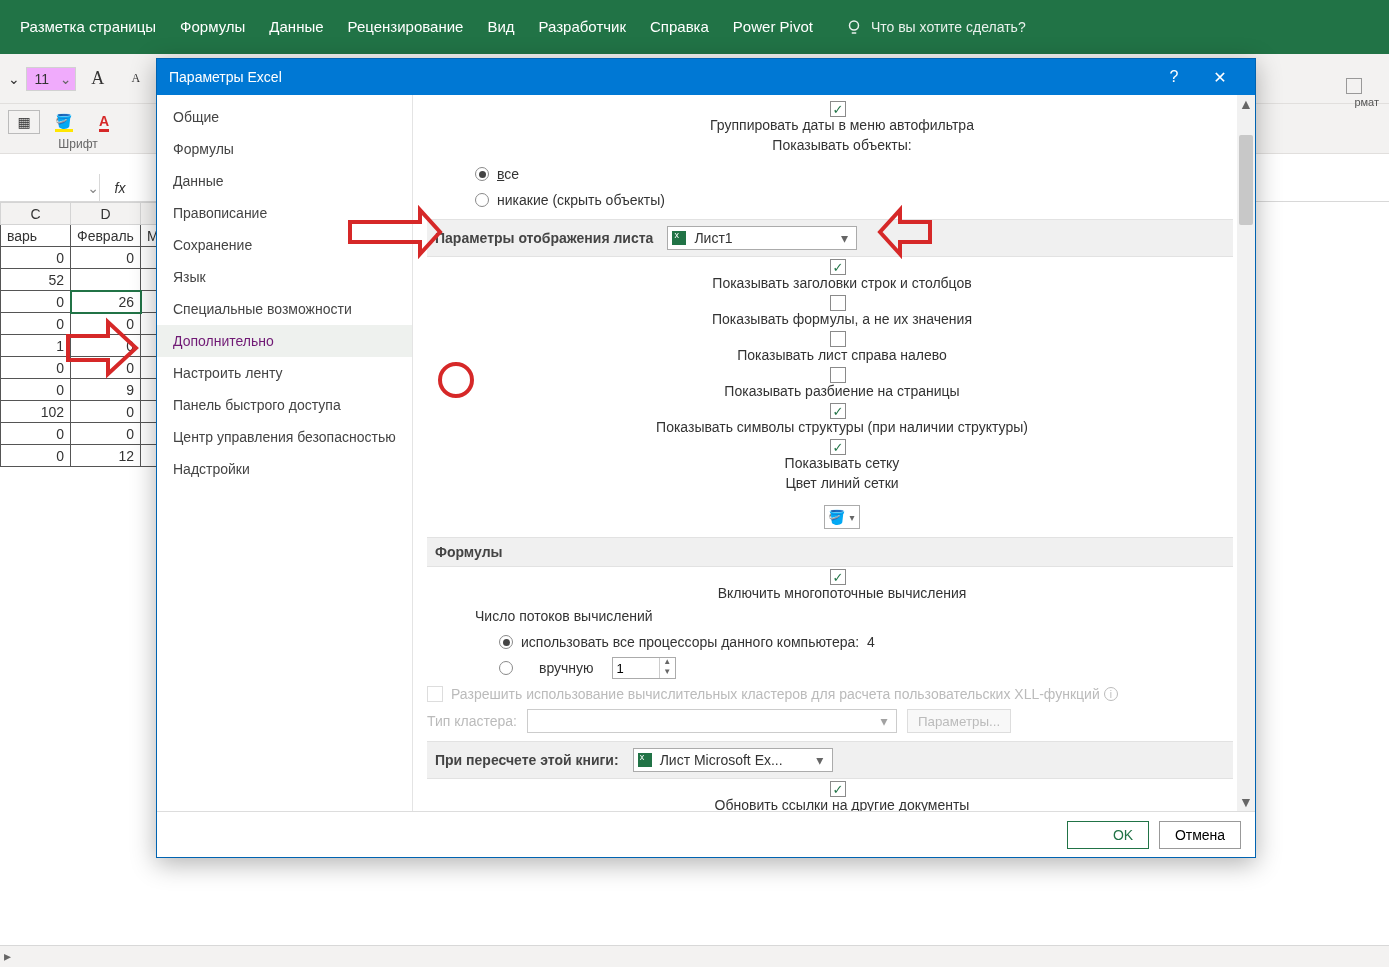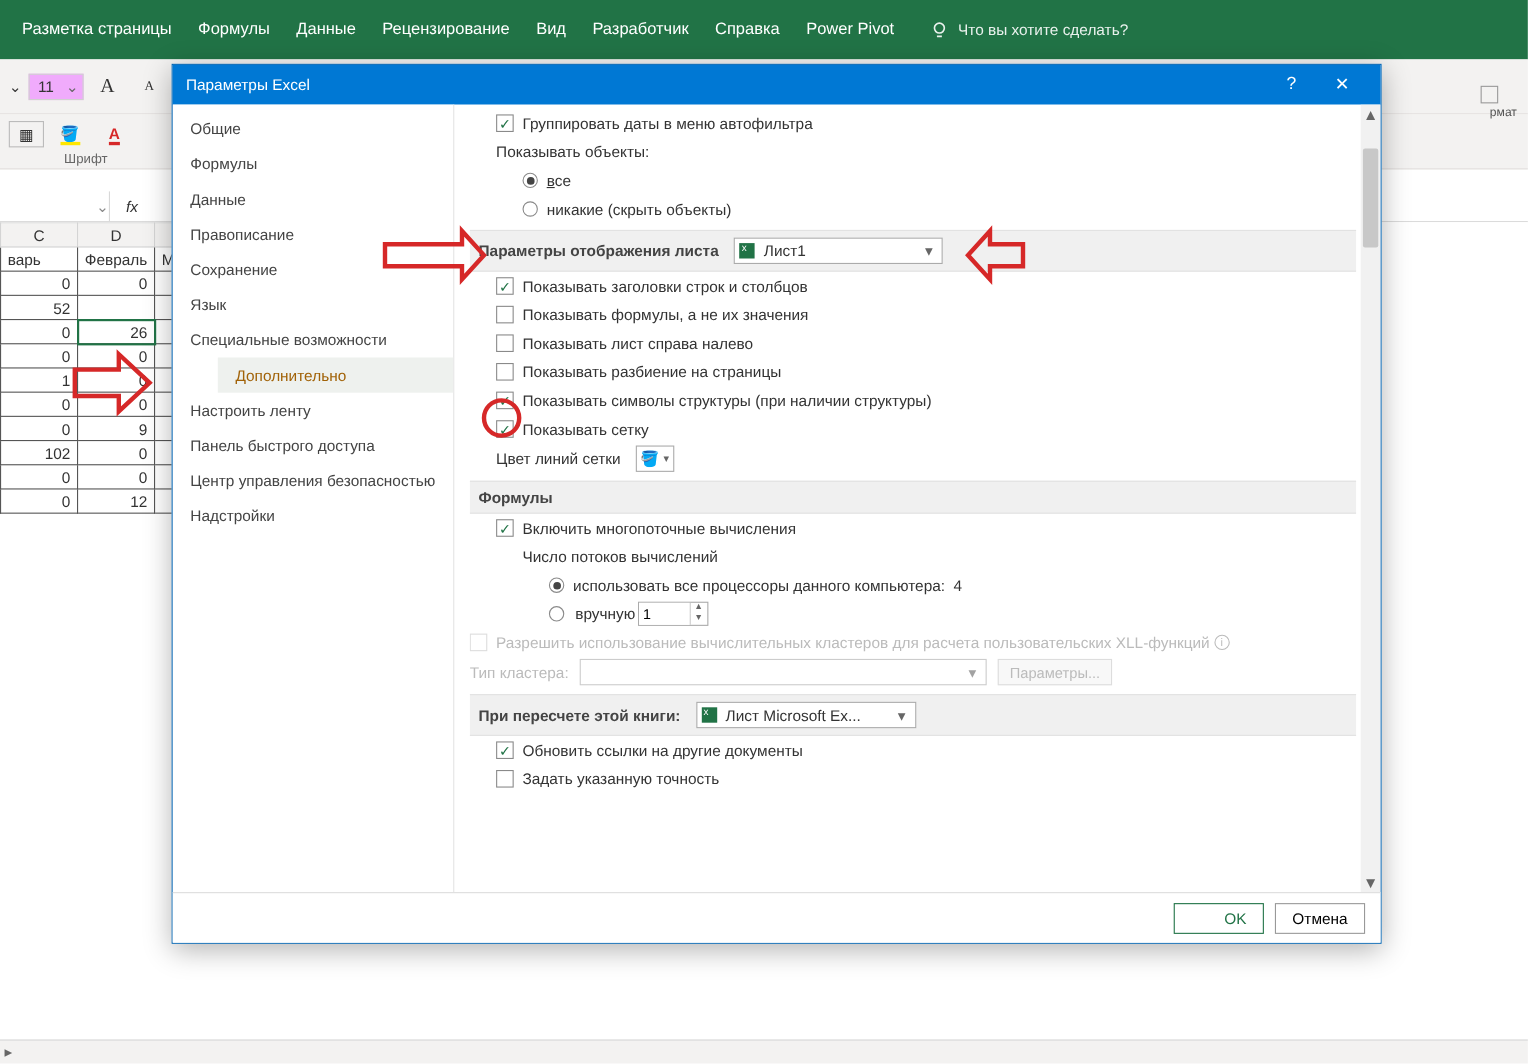--- a/index.html
+++ b/index.html
@@ -50,31 +50,31 @@
   .dialog-title { height:36px; background:#0078d4; color:#fff; display:flex; align-items:center; padding:0 12px; font-size:14px;}
   .dialog-title .spacer{flex:1;}
   .dialog-title .winbtn{ width:46px; text-align:center; font-size:16px;}
   .dialog-body { flex:1; display:flex; overflow:hidden;}
   .dialog-footer{ height:46px; border-top:1px solid #ddd; display:flex; align-items:center; justify-content:flex-end; padding:0 14px; gap:10px; background:#fff;}
   .dialog-footer button{ min-width:82px; height:28px; border:1px solid #999; background:#fff; font-size:14px;}
   .dialog-footer button.ok{ border:1.5px solid #217346; color:#217346; font-weight:500;padding-left:36px;}
   
   .nav { width:256px; border-right:1px solid #e4e4e4; padding-top:6px; background:#fff;}
   .nav-item { padding:8px 16px; font-size:14px; color:#444;}
-  .nav-item.selected{ background:#eef1ee; color:#a16207;margin-left:41px;}
+  .nav-item.selected{ background:#eef1ee; color:#701a75;}
   
   .content { flex:1; position:relative; overflow:hidden;}
   .content-inner{ position:absolute; left:14px; right:22px; top:4px; bottom:0; overflow:hidden;}
   .scrollbar{ position:absolute; right:0; top:0; bottom:0; width:18px; background:#f1f1f1;}
   .scrollbar .up,.scrollbar .down{position:absolute;left:0;right:0;height:18px;display:flex;align-items:center;justify-content:center;color:#666;}
   .scrollbar .up{top:0;} .scrollbar .down{bottom:0;}
   .scrollbar .thumb{position:absolute; left:2px; right:2px; top:40px; height:90px; background:#c8c8c8; border-radius:2px;}
   
   .row{ display:flex; align-items:center; min-height:26px; padding:2px 0;}
-  .row.indent1{ padding-left:24px;} .row.indent2{ padding-left:48px;} .row.indent3{padding-left:72px;}
+  .row.indent1{ padding-left:24px;flex-direction:column;} .row.indent2{ padding-left:48px;} .row.indent3{padding-left:72px;}
   .chk{ width:16px; height:16px; border:1px solid #8a8a8a; margin-right:8px; display:inline-flex; align-items:center; justify-content:center; flex-shrink:0;}
   .chk.checked::after{content:"✓"; color:#217346; font-size:13px; line-height:1;}
   .chk.disabled{border-color:#ddd;}
   .radio{ width:14px; height:14px; border-radius:50%; border:1px solid #8a8a8a; margin-right:8px; display:inline-flex; align-items:center; justify-content:center; flex-shrink:0;}
   .radio.checked::after{content:""; width:7px;height:7px;border-radius:50%;background:#444;}
   .label{ }
   .label u{text-decoration:underline;}
   .disabled-text{ color:#bbb;}
   .section-head-bar{ background:#f0f0f0; border-top:1px solid #e2e2e2; border-bottom:1px solid #e2e2e2; padding:6px 8px; display:flex; align-items:center; gap:14px; margin-top:6px;}
   .section-head-bar .title{ font-weight:600; color:#444;}
@@ -327,21 +327,21 @@
         </div>
         <div class="row indent2">
           <span class="label">Число потоков вычислений</span>
         </div>
         <div class="row indent3">
           <span class="radio checked"></span>
           <span class="label">
             <span>использовать все процессоры данного компьютера:</span>&nbsp;&nbsp;<span>4</span>
           </span>
         </div>
-        <div class="row indent3" style="gap:2px;">
+        <div class="row indent3" style="gap:18px;">
           <span class="radio"></span>
           <span class="label">вручную</span>
           <span class="spin">
             <input value="1" style="">
             <span class="spbtn">
                 <span>▲</span>
                 <span>▼</span>
               </span>
           </span>
         </div>

